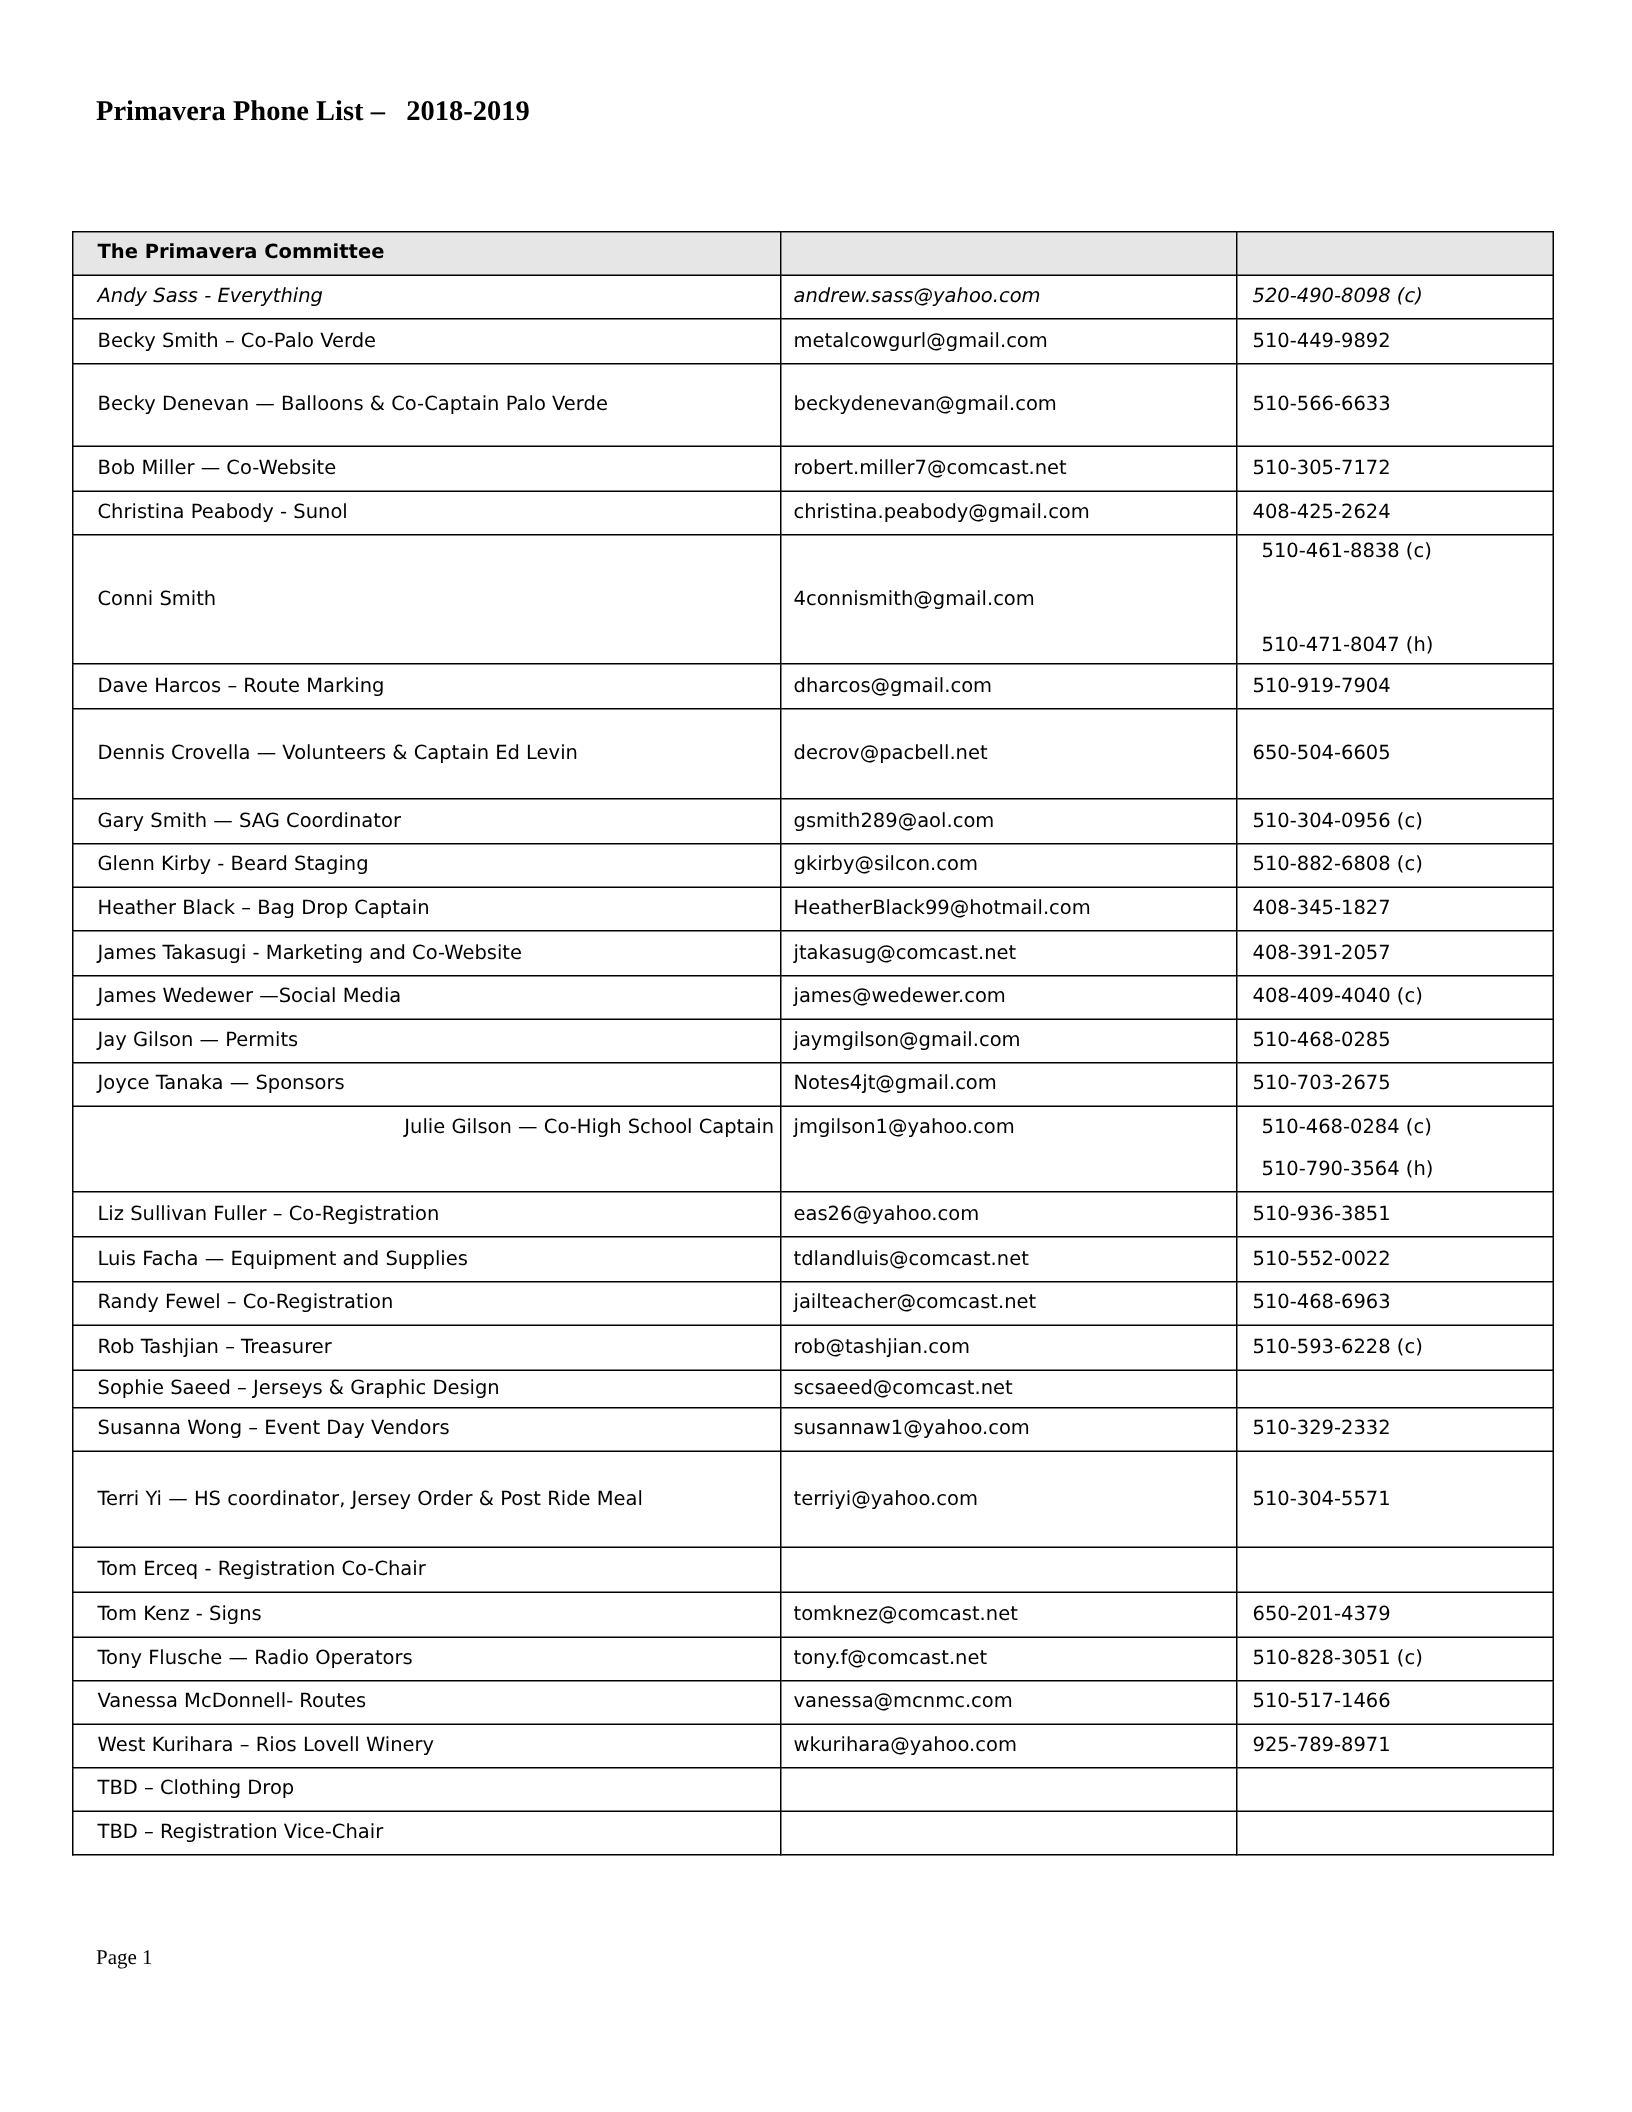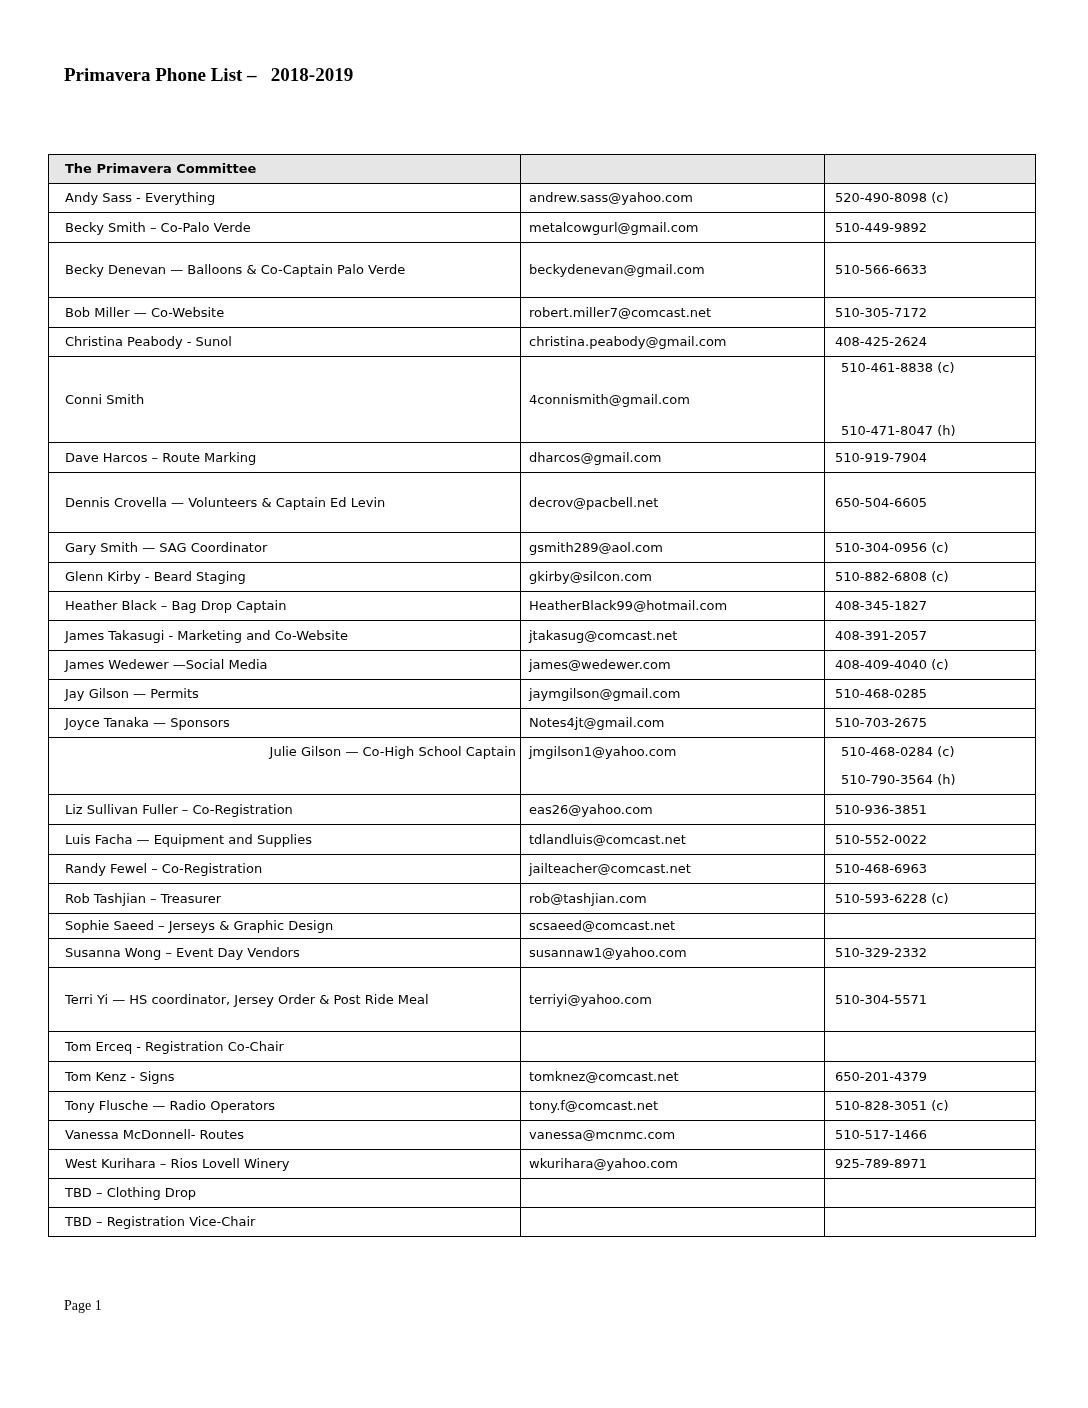--- a/index.html
+++ b/index.html
@@ -46,21 +46,21 @@
     <col style="width:472px">
     <col style="width:304px">
     <col style="width:211px">
   </colgroup>
   <tbody id="tbody">
     <tr class="hdr" style="height:29px">
       <td>The Primavera Committee</td>
       <td class="c2"></td>
       <td class="c3"></td>
     </tr>
-  <tr style="height: 29px;">
+  <tr style="height: 29px; font-style: italic;">
         <td>Andy Sass - Everything</td>
         <td class="c2">andrew.sass@yahoo.com</td>
         <td class="c3">
           <span class="phone-line">520-490-8098 (c)</span>
         </td>
       </tr>
       <tr style="height: 30px;">
         <td>Becky Smith – Co-Palo Verde</td>
         <td class="c2">metalcowgurl@gmail.com</td>
         <td class="c3">

